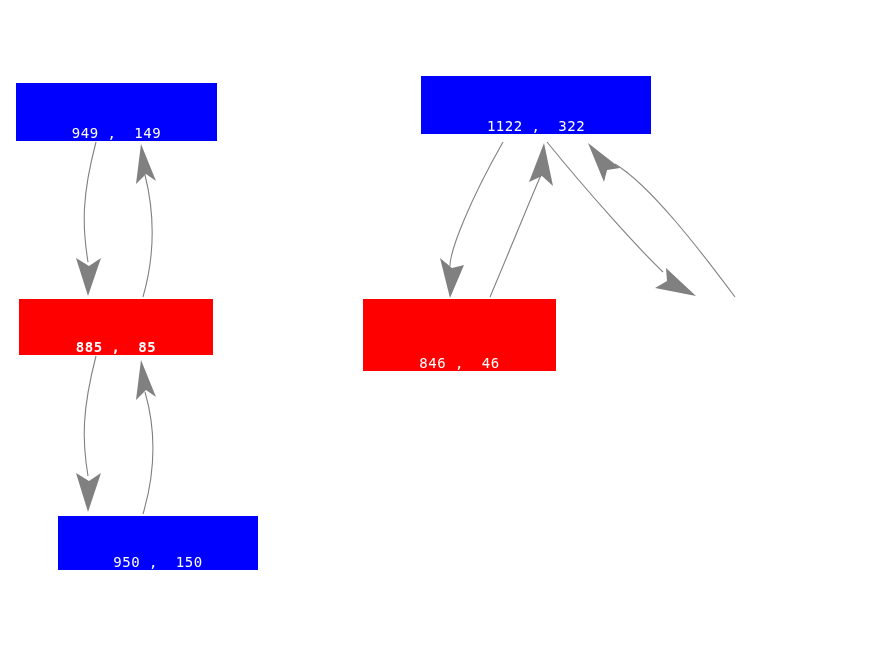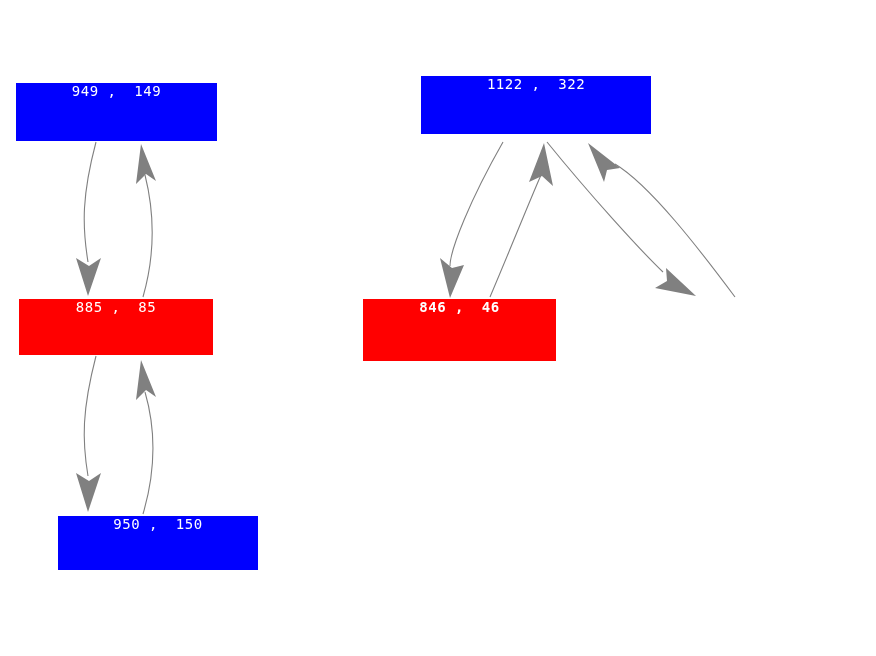--- a/index.html
+++ b/index.html
@@ -21,21 +21,21 @@
     position: absolute;
     left: 0;
     top: 0;
     width: 876px;
     height: 656px;
     pointer-events: none;
   }
   .node {
     position: absolute;
     display: flex;
-    align-items: flex-start;
+    align-items: flex-end;
     justify-content: center;
     color: #ffffff;
     font-family: "DejaVu Sans Mono", "Liberation Mono", monospace;
     font-size: 14px;
     letter-spacing: 0.5px;
     white-space: pre;
     box-sizing: border-box;
   }
   .node-blue { background: #0000ff; }
   .node-red  { background: #ff0000; }
@@ -81,30 +81,30 @@
     <g>
       <path d="M 735 297 C 700 250, 650 185, 615 164" fill="none" stroke="#808080" stroke-width="1.1"></path>
       <polygon points="588,143 620,168 607,170 604,182" fill="#808080"></polygon>
     </g>
   </svg>
 
   <div class="node node-blue" style="left:16px; top:83px; width:201px; height:58px;">
     <span>949 ,  149</span>
   </div>
 
-  <div class="node node-red" style="left:19px; top:299px; width:194px; height:56px;">
+  <div class="node node-red" style="left:19px; top:299px; width:194px; height:56px;font-weight:bold;">
     <span>885 ,  85</span>
   </div>
 
   <div class="node node-blue" style="left:17px; top:516px; width:200px; height:54px;margin-left:41px;">
     <span>950 ,  150</span>
   </div>
 
   <div class="node node-blue" style="left:421px; top:76px; width:230px; height:58px;">
     <span>1122 ,  322</span>
   </div>
 
-  <div class="node node-red" style="left:363px; top:299px; width:193px; height:62px;font-weight:bold;">
+  <div class="node node-red" style="left:363px; top:299px; width:193px; height:72px;">
     <span>846 ,  46</span>
   </div>
 
 
 </div>
 
 </body></html>

